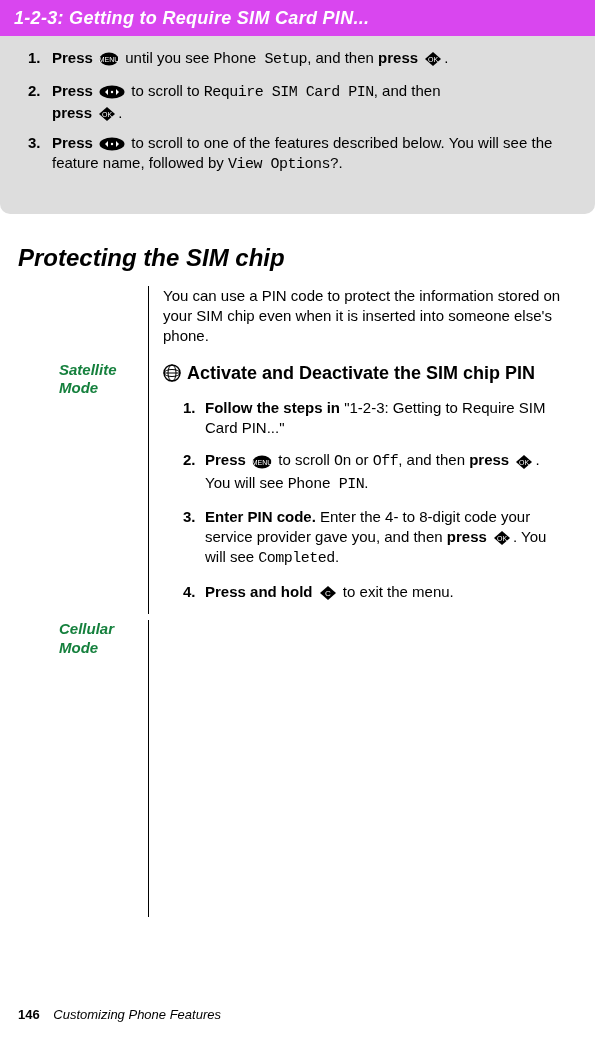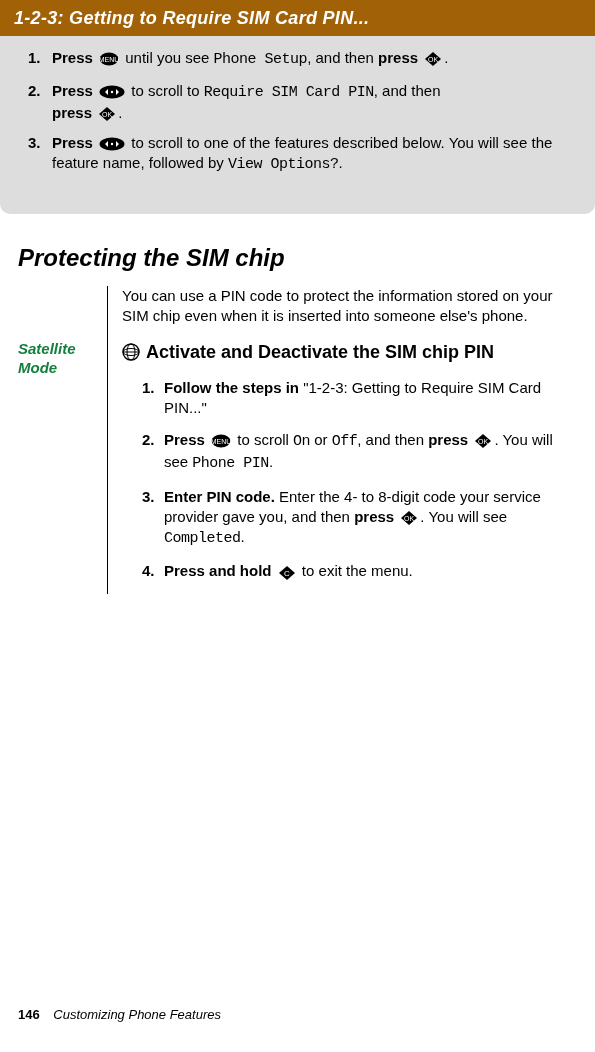--- a/index.html
+++ b/index.html
@@ -7,21 +7,21 @@
     width: 595px;
     height: 1052px;
     font-family: Arial, Helvetica, sans-serif;
     font-size: 15px;
     line-height: 1.35;
     color: #000;
     position: relative;
     background: #fff;
   }
   .blackbar {
-    background: #a16207;
+    background: #d946ef;
     color: #fff;
     font-weight: bold;
     font-style: italic;
     font-size: 18px;
     padding: 6px 10px 6px 14px;
     letter-spacing: 0.3px;
   }
   .graybox {
     background: #ddd;
     padding: 12px 20px 28px 28px;
@@ -37,21 +37,21 @@
     vertical-align: middle;
     margin: 0 2px;
   }
   .iconbtn svg { display: block; }
   .section-title {
     font-weight: bold;
     font-style: italic;
     font-size: 24px;
     margin: 28px 0 12px 18px;
   }
-  .two-col { display: flex; }
+  .two-col { display: flex; padding-left: 41px; }
   .left-col {
     flex: 0 0 108px;
     border-right: 1px solid #000;
     padding-right: 8px;
     padding-left: 18px;
   }
   .right-col {
     flex: 1;
     padding-left: 14px;
     padding-right: 28px;
@@ -177,18 +177,21 @@
         <span class="b">Press and hold </span><span class="iconbtn"><svg width="18" height="16">
               <path d="M9 1 L17 8 L9 15 L1 8 Z" fill="#000"></path>
               <text x="9" y="11" text-anchor="middle" fill="#fff" font-size="8" font-family="Arial">C</text>
             </svg></span><span> to exit the menu.</span>
       </li>
     </ol>
   </div>
 </div>
 
 <div class="two-col" style="margin-top:6px;">
+  <div class="left-col" style="padding-bottom:260px;">
+    <div class="sidelabel">Cellular Mode</div>
+  </div>
 </div>
 
 <div class="footer">
   <span class="pn">146</span>
   <span>Customizing Phone Features</span>
 </div>
 
 </body></html>

